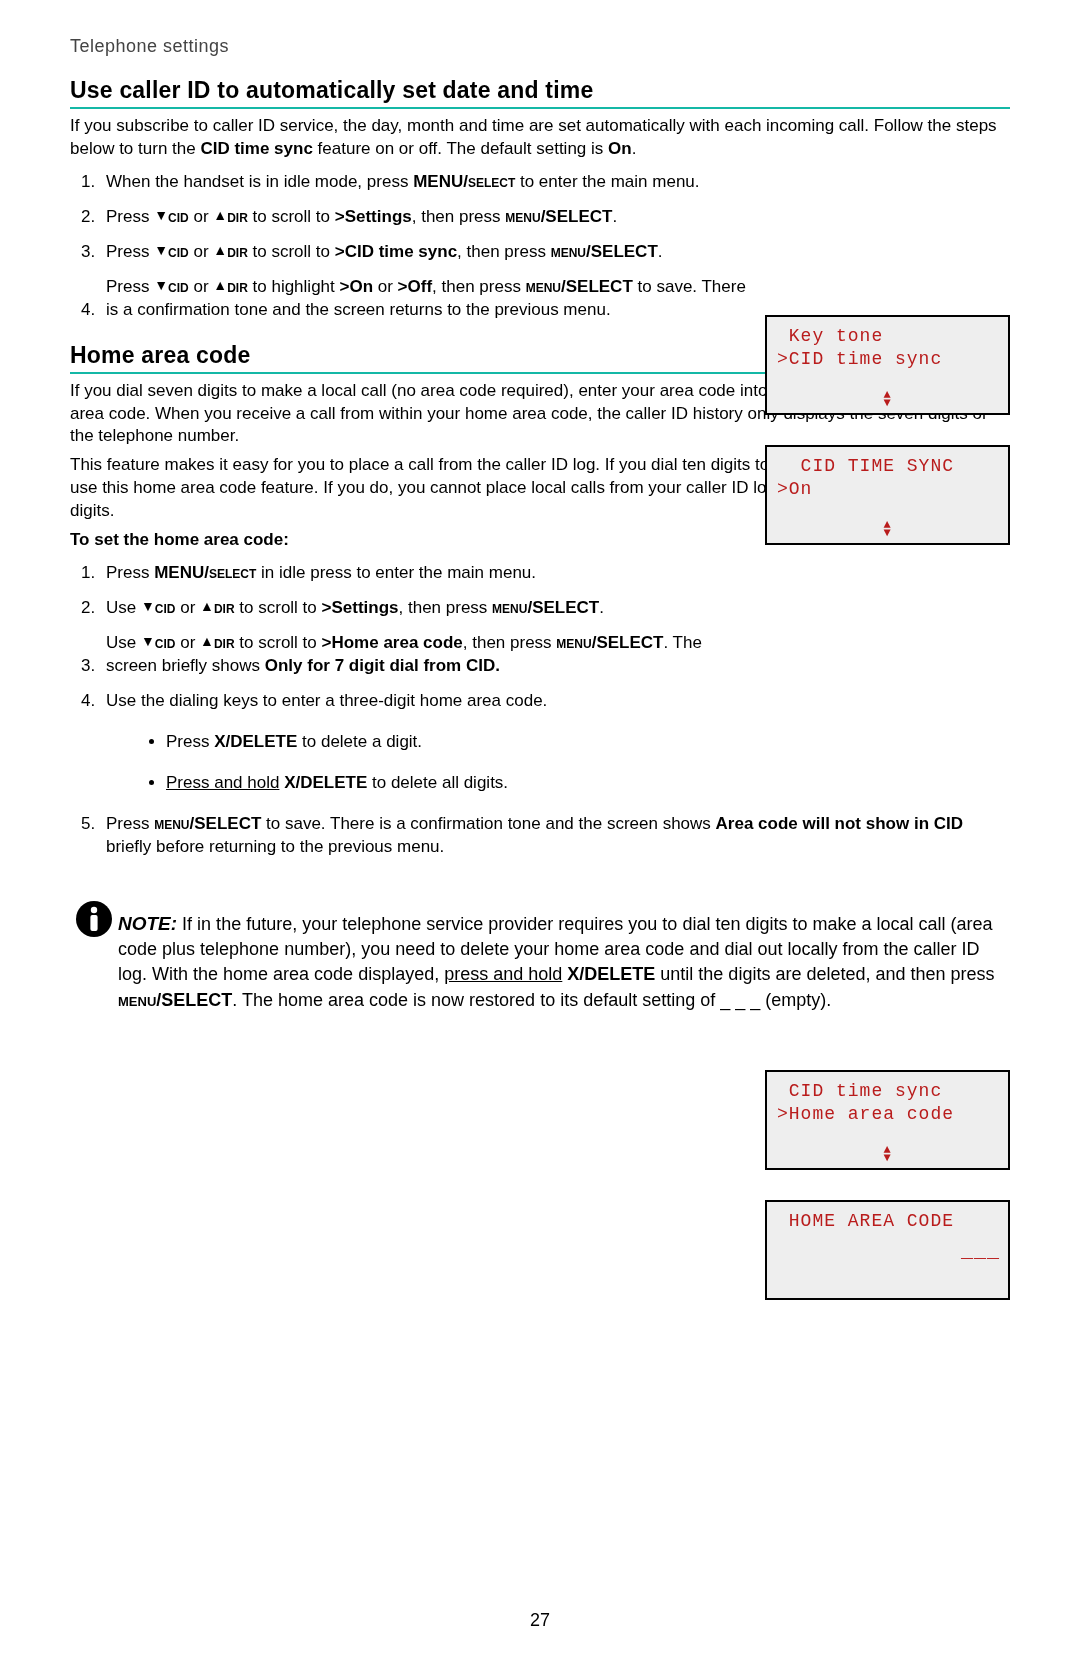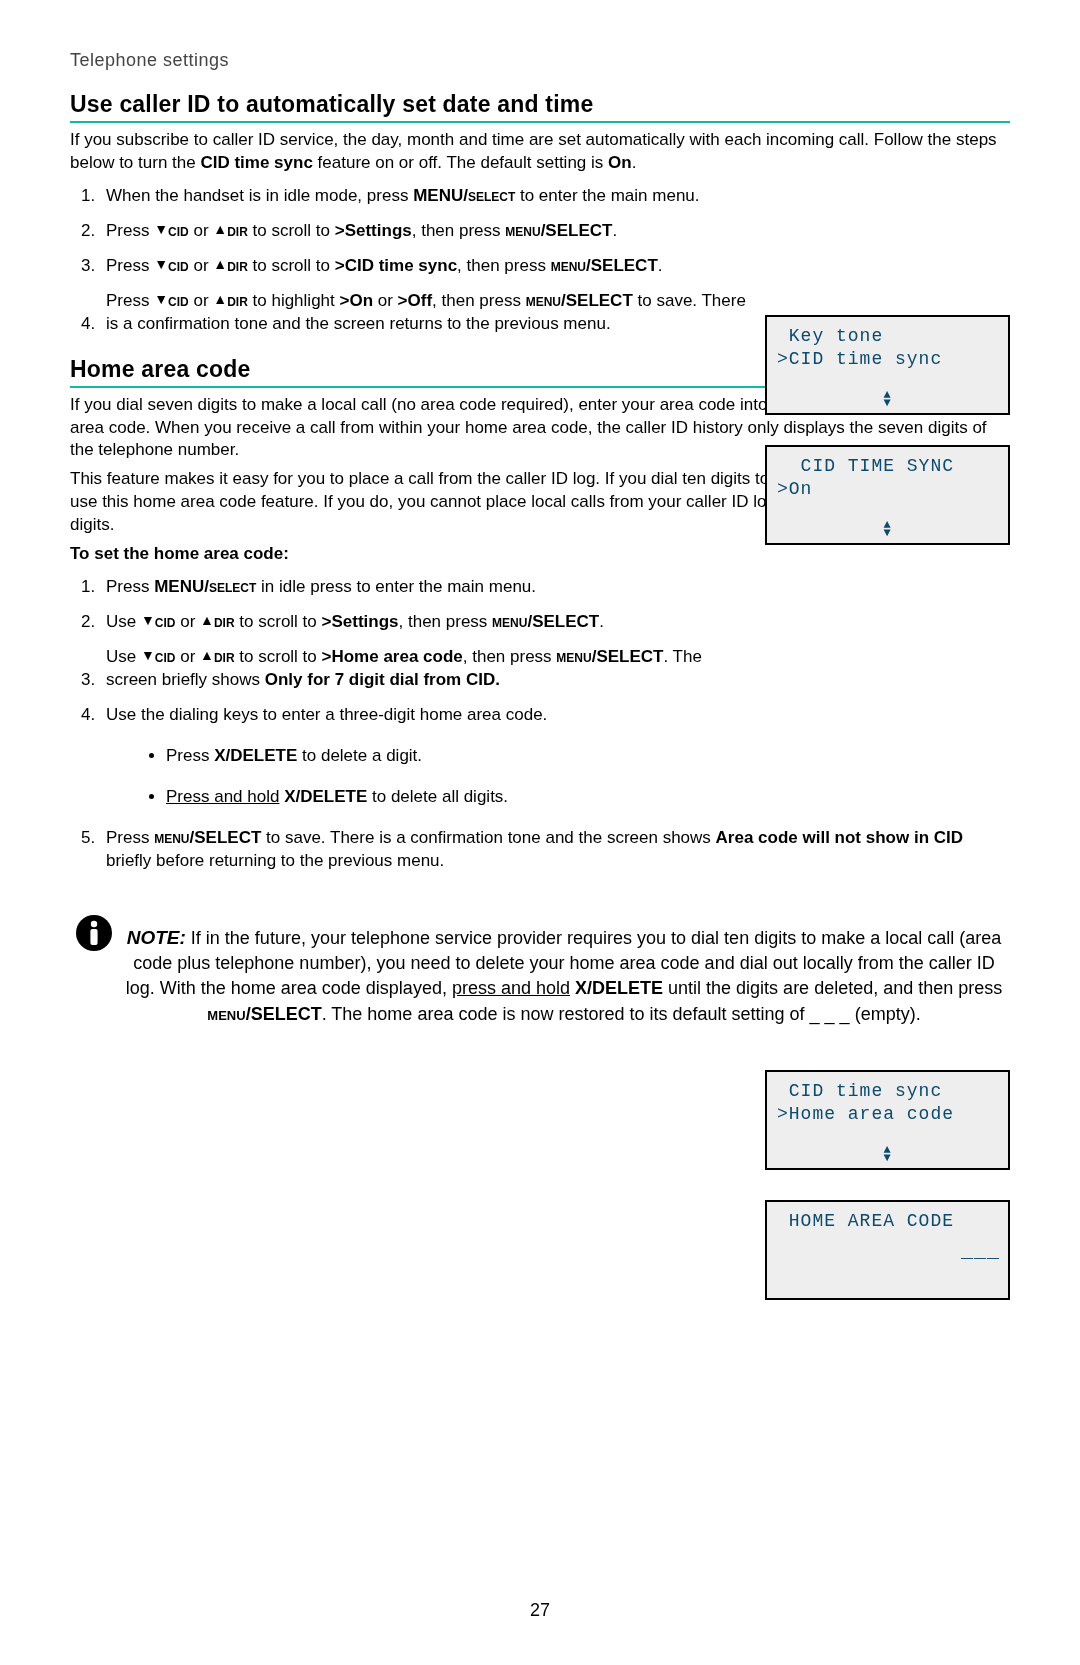--- a/index.html
+++ b/index.html
@@ -7,21 +7,21 @@
     margin: 0;
     padding: 0;
     background: #fff;
     font-family: Arial, Helvetica, sans-serif;
     color: #000;
   }
   .page {
     width: 1080px;
     height: 1665px;
     box-sizing: border-box;
-    padding: 50px 70px 30px 70px;
+    padding: 36px 70px 30px 70px;
     position: relative;
   }
   .breadcrumb {
     font-size: 18px;
     letter-spacing: 0.5px;
     color: #444;
   }
   h1.title {
     font-size: 40px;
     font-weight: 400;
@@ -67,21 +67,21 @@
     position: absolute;
     right: 70px;
     width: 245px;
     height: 100px;
     border: 2px solid #000;
     background: #eee;
     box-sizing: border-box;
     font-family: "Courier New", monospace;
     font-size: 18px;
     letter-spacing: 1px;
-    color: #0c4a6e;
+    color: #b91c1c;
     padding: 8px 10px 4px 10px;
   }
   .lcd .line { line-height: 1.3; white-space: pre; }
   .lcd .arrow-wrap {
     position: absolute;
     bottom: 6px;
     left: 0; right: 0;
     text-align: center;
     line-height: 8px;
     font-size: 12px;
@@ -97,21 +97,20 @@
 
   .lcd.pos1 { top: 315px; }
   .lcd.pos2 { top: 445px; }
   .lcd.pos3 { top: 1070px; }
   .lcd.pos4 { top: 1200px; }
 
   .note-row {
     margin-top: 40px;
     display: flex;
     align-items: flex-start;
-    text-align: center;
   }
   .note-icon {
     width: 48px;
     flex: 0 0 48px;
     font-size: 40px;
     font-weight: bold;
     line-height: 1;
     text-align: center;
   }
   .note-body {
@@ -119,21 +118,21 @@
     line-height: 1.4;
     padding-top: 12px;
   }
   .note-body .label {
     font-weight: bold;
     font-style: italic;
     font-size: 19px;
   }
   .pagenum {
     position: absolute;
-    bottom: 44px;
+    bottom: 34px;
     left: 0; right: 0;
     text-align: center;
     font-size: 18px;
   }
 </style>
 </head>
 <body>
 
 <div class="page">
 

